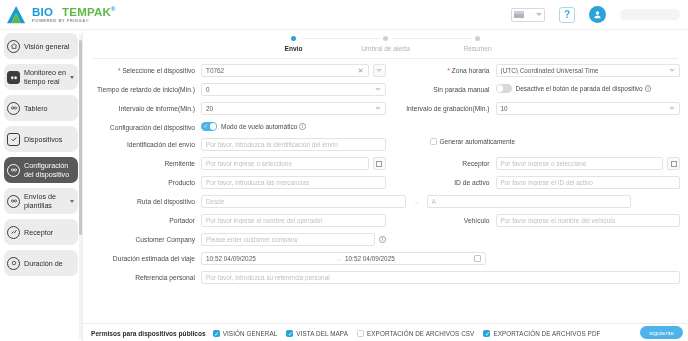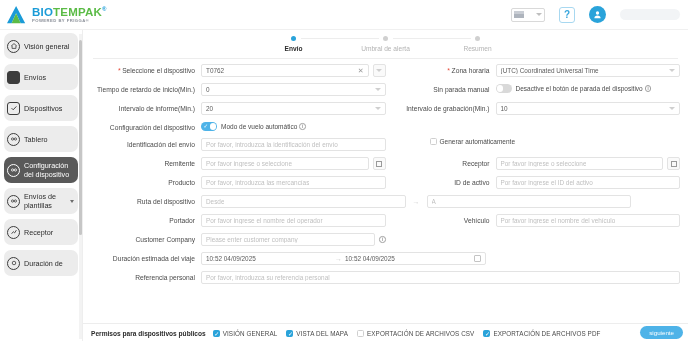--- a/index.html
+++ b/index.html
@@ -17,21 +17,21 @@
     background: #ffffff;
     display: flex; align-items: center;
     border-bottom: 1px solid #f0f0f0;
     position: relative; z-index: 5;
   }
   .brand { display: flex; align-items: center; padding-left: 6px; width: 150px; }
   .brand-mark { width: 22px; height: 20px; position: relative; margin-right: 4px; }
   .brand-text { line-height: 1; }
   .brand-name { font-size: 11.5px; font-weight: bold; letter-spacing: .2px; }
   .brand-name .b1 { color: #1a9bd7; }
-  .brand-name .b2 { color: #5bbb46; }
+  .brand-name .b2 { color: #5bbb46; margin-left: 9px; }
   .brand-name .reg { font-size: 6px; vertical-align: super; color: #1a9bd7; }
   .brand-sub { font-size: 4.2px; color: #8a8f98; letter-spacing: .45px; margin-top: 1px; font-weight: bold; }
 
   .topbar-right { margin-left: auto; display: flex; align-items: center; gap: 14px; padding-right: 8px; }
   .lang-select {
     width: 34px; height: 14px; border: 1px solid #d9d9d9; border-radius: 2px;
     display: flex; align-items: center; justify-content: space-between;
     padding: 0 2px; background: #fff;
   }
   .flag-glyph { width: 10px; height: 7px; background: linear-gradient(#c9cdd4 0 50%, #aeb4bd 50% 100%); display:block; }
@@ -215,43 +215,49 @@
     <div class="sidebar">
       <div class="nav-item">
         <span class="nav-ico round">
           <svg viewBox="0 0 10 10" fill="none" stroke-width="1">
               <path d="M1.5 5L5 2l3.5 3M2.6 4.6V8h4.8V4.6"></path>
             </svg>
         </span>
         <span class="nav-label">Visión general</span>
       </div>
 
-
-      <div class="nav-item">
-        <span class="nav-ico filled"></span>
-        <span class="nav-label">Envíos</span>
-      </div>
-
-      <div class="nav-item">
-        <span class="nav-ico">
-          <svg viewBox="0 0 10 10" fill="none" stroke-width="1.2">
-              <path d="M2 5.2l2 2L8 3"></path>
-            </svg>
-        </span>
-        <span class="nav-label">Dispositivos</span>
-      </div>
+      <div class="nav-item">
+        <span class="nav-ico filled">
+          <svg viewBox="0 0 10 10">
+              <circle cx="3" cy="6" r="2.2" fill="#fff"></circle>
+              <circle cx="7" cy="6" r="2.2" fill="#fff"></circle>
+            </svg>
+        </span>
+        <span class="nav-label">Monitoreo en tiempo real</span>
+        <span class="nav-caret"></span>
+      </div>
+
 
       <div class="nav-item">
         <span class="nav-ico round">
           <svg viewBox="0 0 10 10" fill="none" stroke-width="1">
               <circle cx="3.2" cy="5" r="1.4"></circle>
               <circle cx="6.8" cy="5" r="1.4"></circle>
             </svg>
         </span>
         <span class="nav-label">Tablero</span>
+      </div>
+
+      <div class="nav-item">
+        <span class="nav-ico">
+          <svg viewBox="0 0 10 10" fill="none" stroke-width="1.2">
+              <path d="M2 5.2l2 2L8 3"></path>
+            </svg>
+        </span>
+        <span class="nav-label">Dispositivos</span>
       </div>
 
       <div class="nav-item active">
         <span class="nav-ico round">
           <svg viewBox="0 0 10 10" fill="none" stroke-width="1">
               <circle cx="3.2" cy="5" r="1.4"></circle>
               <circle cx="6.8" cy="5" r="1.4"></circle>
             </svg>
         </span>
         <span class="nav-label">Configuración del dispositivo</span>

